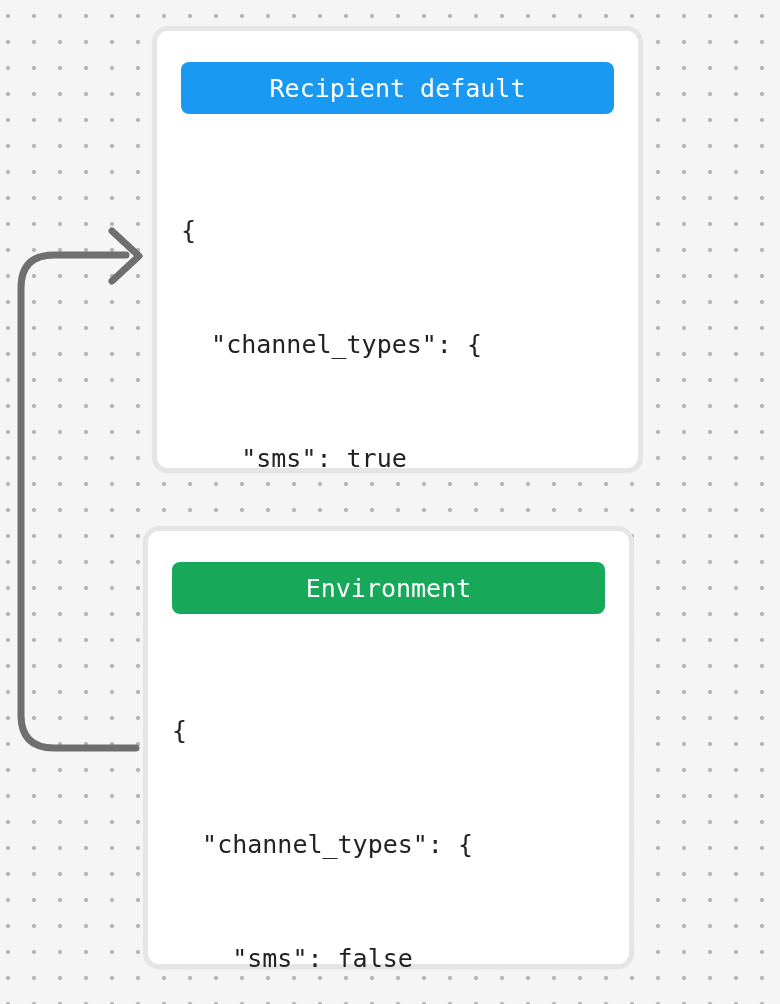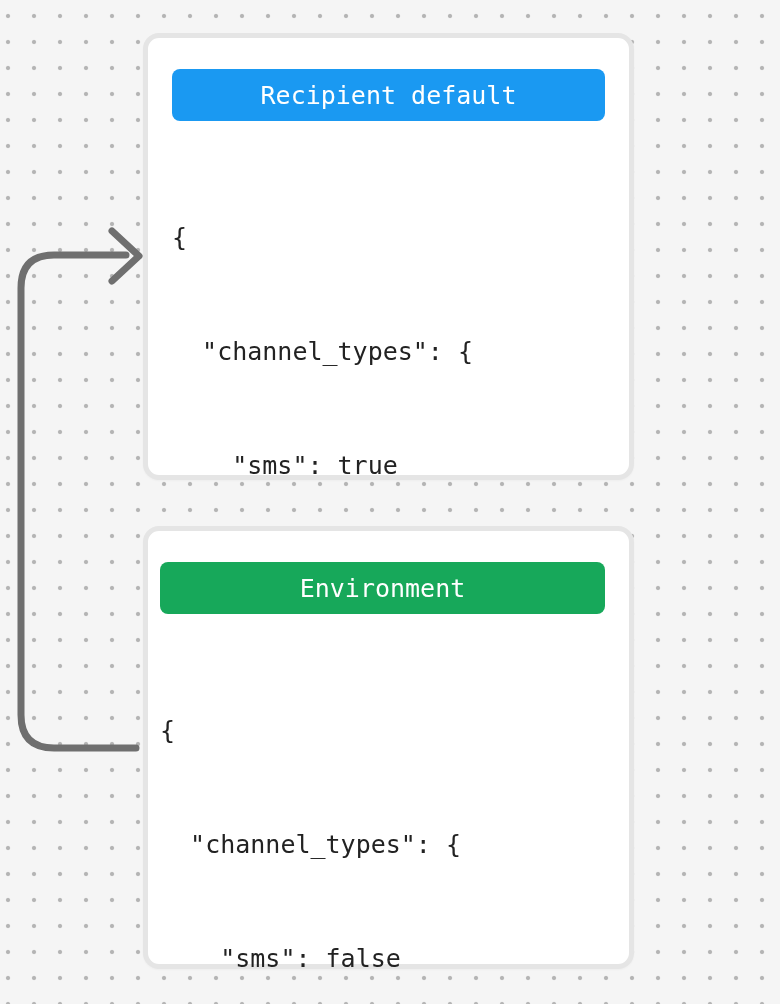--- a/index.html
+++ b/index.html
@@ -35,22 +35,22 @@
     position: absolute;
     left: 143px;
     width: 491px;
     box-sizing: border-box;
     background: #ffffff;
     border: 5px solid #e5e5e5;
     border-radius: 16px;
     padding: 31px 24px 0 24px;
     box-shadow: 0 1px 2px rgba(0,0,0,0.03);
   }
-  .card-top { top: 33px; height: 447px; }
-  .card-bottom { top: 526px; height: 443px; padding-left: 12px; }
+  .card-top { top: 26px; height: 447px; margin-left: 9px; }
+  .card-bottom { top: 526px; height: 443px; }
   .card-header {
     height: 52px;
     border-radius: 8px;
     color: #ffffff;
     font-size: 25px;
     display: flex;
     align-items: center;
     justify-content: center;
     white-space: pre;
   }

